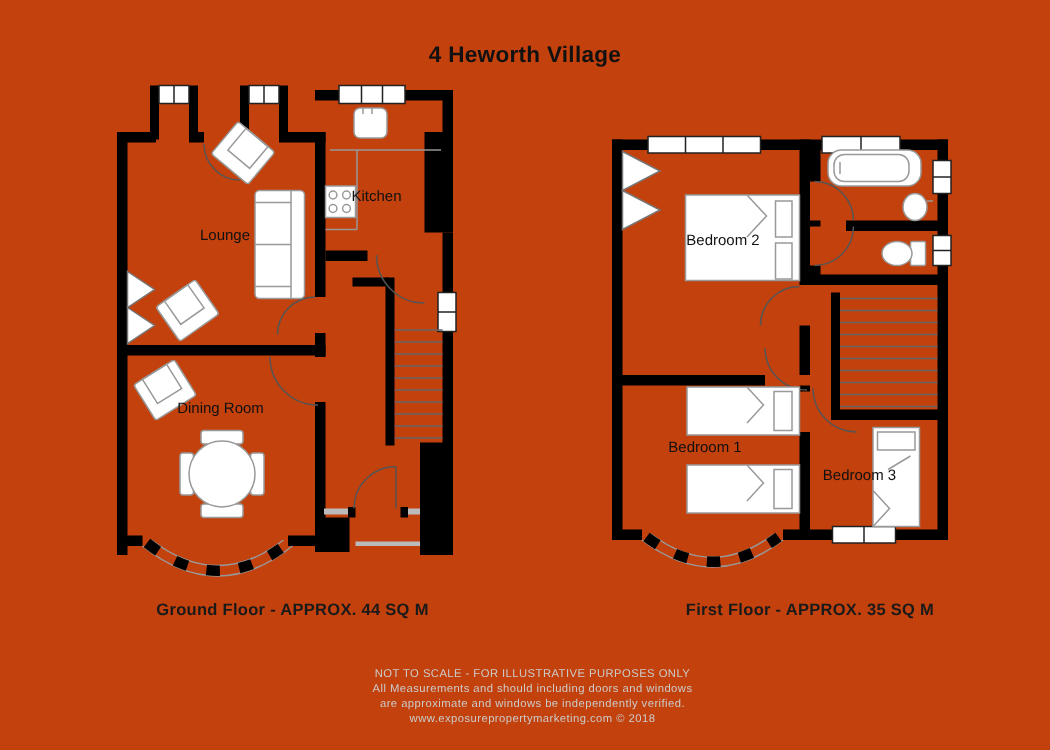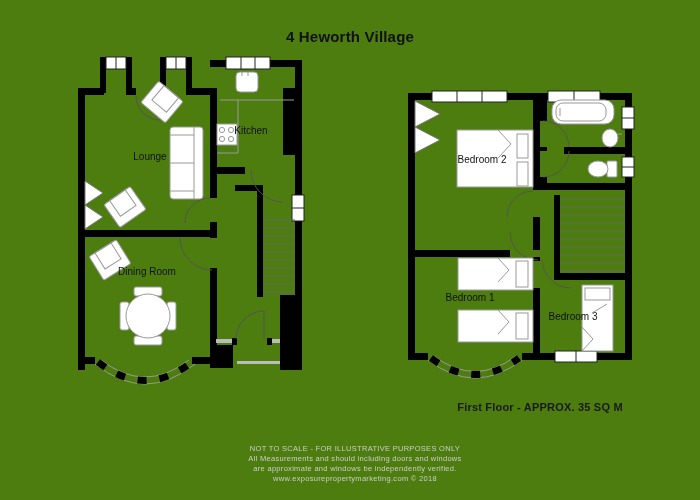--- a/index.html
+++ b/index.html
@@ -1,16 +1,16 @@
 <!DOCTYPE html>
 <html><head>
 <meta charset="utf-8">
 <style>
   html,body{margin:0;padding:0;background:#ffffff;}
-  #canvas{position:relative;width:700px;height:500px;background:#4d7c0f;overflow:hidden;
+  #canvas{position:relative;width:700px;height:500px;background:#c2410c;overflow:hidden;
           font-family:"Liberation Sans",sans-serif;}
   .title{position:absolute;top:28px;left:0;width:700px;text-align:center;
          font-size:15px;font-weight:600;color:#111;letter-spacing:.2px;}
   .caption{position:absolute;font-size:11px;font-weight:600;color:#1a1a1a;text-align:center;letter-spacing:.2px;}
   .caption.gf{top:401px;left:75px;width:240px;}
   .caption.ff{top:401px;left:420px;width:240px;}
   .watermark{position:absolute;top:444px;left:155px;width:400px;text-align:center;
              color:#cccccc;font-size:7.5px;line-height:10px;letter-spacing:.3px;}
   svg text{font-family:"Liberation Sans",sans-serif;font-size:10px;fill:#111;}
   .wall{fill:#000;}
@@ -291,20 +291,21 @@
     </g>
 
     <g>
       <text x="82" y="80" text-anchor="middle">Bedroom 2</text>
       <text x="70" y="218" text-anchor="middle">Bedroom 1</text>
       <text x="173" y="237" text-anchor="middle">Bedroom 3</text>
       <line class="furnl" stroke="#555" x1="192" y1="230" x2="207" y2="221"></line>
     </g>
   </svg>
 
+  <div class="caption gf">Ground Floor -   APPROX. 44 SQ M</div>
   <div class="caption ff">First Floor -   APPROX. 35 SQ M</div>
 
   <div class="watermark">
     <div>NOT TO SCALE - FOR ILLUSTRATIVE PURPOSES ONLY</div>
     <div>All Measurements and should including doors and windows</div>
     <div>are approximate and windows be independently verified.</div>
     <div>www.exposurepropertymarketing.com © 2018</div>
   </div>
 
 </div>

